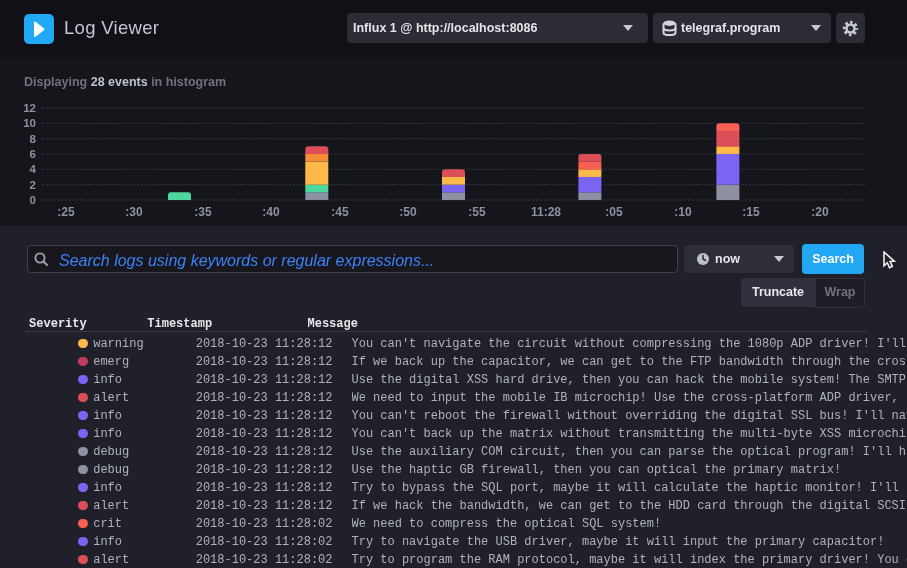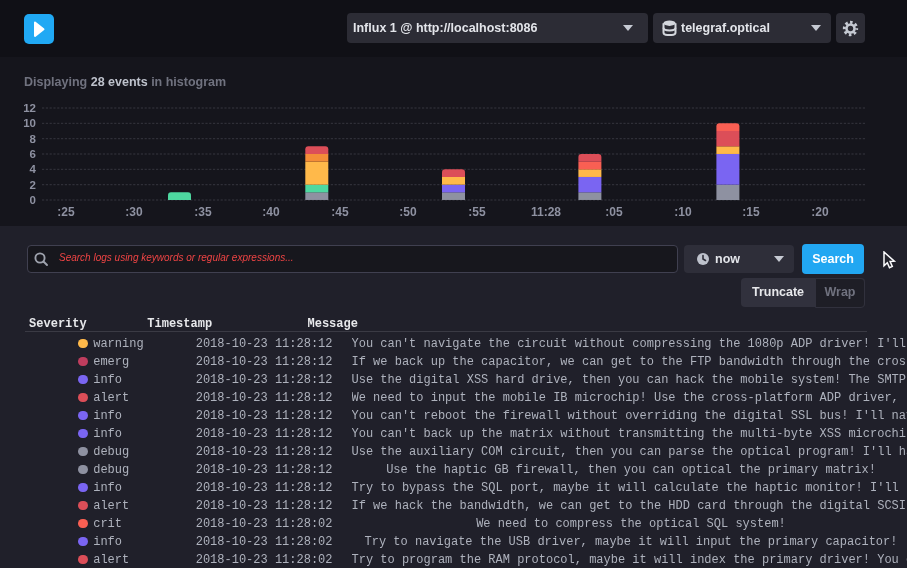--- a/index.html
+++ b/index.html
@@ -17,64 +17,65 @@
 
 
 #chartsec { position:absolute; left:0; top:57px; width:907px; height:169px; background:#15151c; }
 #disp { position:absolute; left:24px; top:18px; font-size:12.5px; font-weight:bold; color:#70727f; }
 #disp b { color:#bec2cc; }
 
 
 #bottom { position:absolute; left:0; top:226px; width:907px; height:342px; background:#20202a; }
 #sinput { position:absolute; left:27px; top:19px; width:651px; height:28px; background:#17171d;
   border:1px solid #404050; border-radius:4px; }
-#sph { position:absolute; left:59px; top:26px; font-size:10px; font-style:italic; color:#ef4444; }
+#sph { position:absolute; left:59px; top:26px; font-size:16px; font-style:italic; color:#3b82f6; }
 #nowdd { position:absolute; left:684px; top:19px; width:110px; height:28px; background:#2e2e39;
   border-radius:4px; color:#e3e5ea; font-size:12.5px; font-weight:bold; line-height:28px; }
 #searchbtn { position:absolute; left:802px; top:18px; width:62px; height:30px; background:#22a7f2;
   border-radius:4px; color:#fff; font-size:12.5px; font-weight:bold; text-align:center; line-height:30px; }
 #togglegrp { position:absolute; left:741px; top:52px; width:124px; height:29px; background:#31313d;
   border-radius:4px; font-size:12.5px; font-weight:bold; line-height:29px; }
 #trunc { position:absolute; left:0; top:0; width:74px; text-align:center; color:#e7e8eb; }
 #wrap { position:absolute; left:74px; top:0; width:50px; height:30px; background:#1e1e26;
   border:1px solid #31313d; border-radius:0 4px 4px 0; text-align:center; color:#70727f; line-height:27px; }
 
 
 #tbl { position:absolute; left:0; top:0; width:907px; height:342px;
-  font-family:"Liberation Mono", monospace; font-size:12px;text-align:center; }
+  font-family:"Liberation Mono", monospace; font-size:12px; }
 #thead { position:absolute; left:0; top:89px; width:907px; height:18px; line-height:18px;
   color:#e7e8eb; font-weight:bold; }
 #thead span, .lrow span { position:absolute; white-space:nowrap; }
 .lrow { position:absolute; left:0; width:907px; height:18px; line-height:18px; color:#aeb2bd;margin-left:44px; }
 .dot { left:34px; top:4.2px; width:9.5px; height:9.5px; border-radius:50%; }
 .sev { left:49.2px; }
 .ts { left:151.7px; }
 .msg { left:307.5px; width:559px; overflow:hidden; }
 #hsev { left:29.1px; } #hts { left:147.3px; } #hmsg { left:307.5px; }
 </style>
 </head>
 <body>
 
 <div id="nav">
   <div id="logo">
     <svg width="30" height="30" viewBox="0 0 30 30">
       <path d="M11 8.5 L19.5 15.2 L11 21.9 Z" fill="#fff" stroke="#fff" stroke-width="2" stroke-linejoin="round"></path>
     </svg>
   </div>
+  <div id="title">Log Viewer</div>
   <div class="dd" style="left:347px; width:301px;">
     <span style="position:absolute; left:6px;">Influx 1 @ http://localhost:8086</span>
     <div class="caret" style="left:623px; left:276px;"></div>
   </div>
   <div class="dd" style="left:653px; width:178px;">
     <svg style="position:absolute; left:9px; top:7px;" width="15" height="16" viewBox="0 0 15 16">
       <ellipse cx="7.5" cy="3.2" rx="6" ry="2.7" fill="#d4d7dd"></ellipse>
       <path d="M1.5 3.2 v4.6 c0 1.5 2.7 2.7 6 2.7 s6 -1.2 6 -2.7 V3.2" fill="none" stroke="#d4d7dd" stroke-width="2"></path>
       <path d="M1.5 7.8 v4.6 c0 1.5 2.7 2.7 6 2.7 s6 -1.2 6 -2.7 V7.8" fill="none" stroke="#d4d7dd" stroke-width="2"></path>
     </svg>
-    <span style="position:absolute; left:28px;">telegraf.optical</span>
+    <span style="position:absolute; left:28px;">telegraf.program</span>
     <div class="caret" style="left:158px;"></div>
   </div>
   <div class="dd" style="left:836px; width:29px;">
     <svg style="position:absolute; left:5px; top:6px;" width="19" height="19" viewBox="0 0 19 19">
       <circle cx="9.5" cy="9.5" r="5.3" fill="#c6cad3"></circle>
       <circle cx="9.5" cy="9.5" r="6.2" fill="none" stroke="#c6cad3" stroke-width="2.9" stroke-dasharray="2.55 2.32" stroke-dashoffset="1.2"></circle>
       <circle cx="9.5" cy="9.5" r="2.7" fill="#2c2c35"></circle>
     </svg>
   </div>
 </div>

